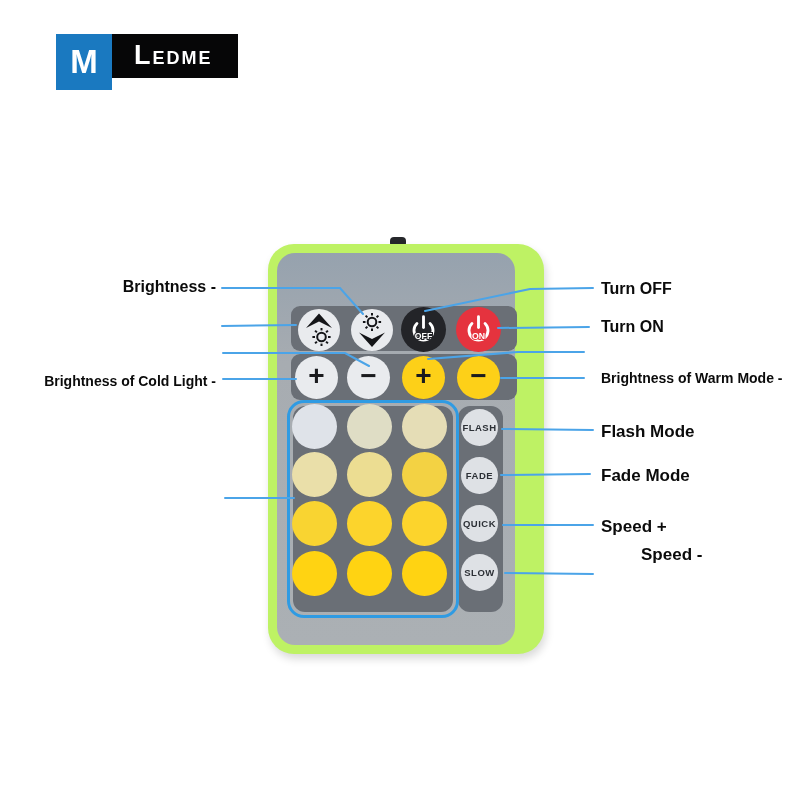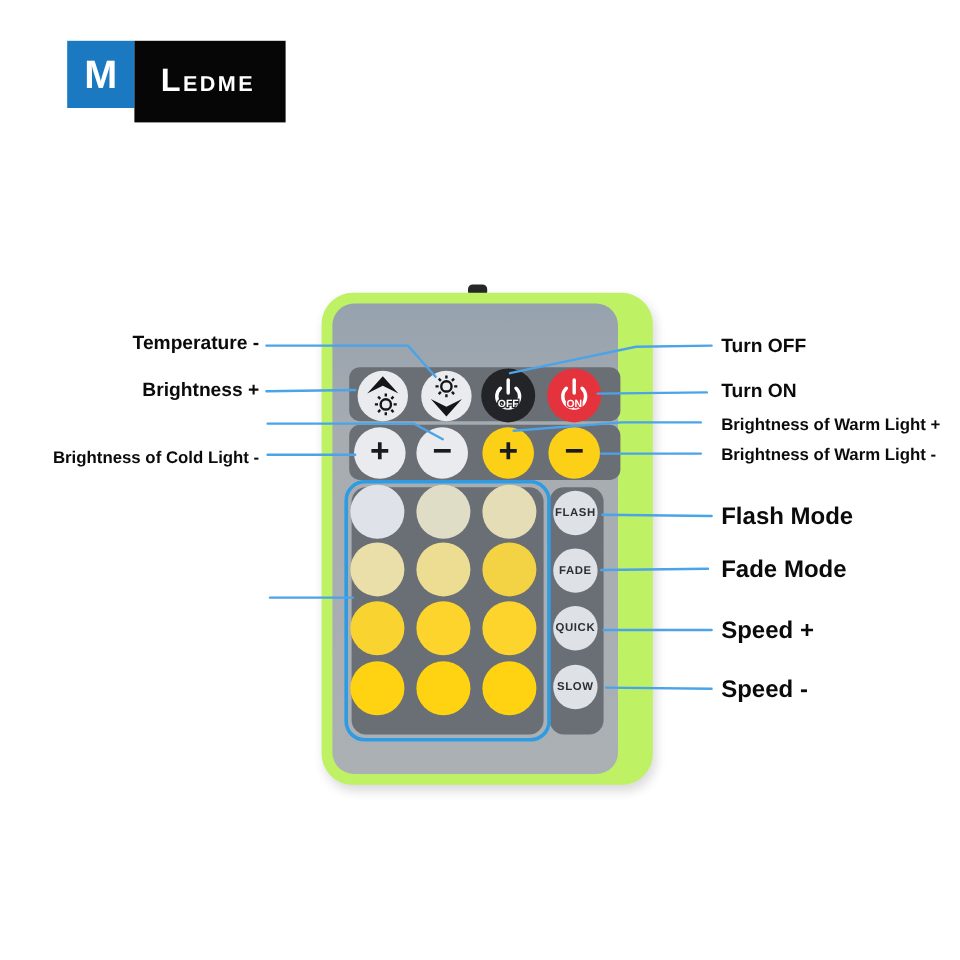--- a/index.html
+++ b/index.html
@@ -3,21 +3,21 @@
 <meta charset="utf-8">
 <style>
   html,body{margin:0;padding:0;background:#ffffff;}
   .stage{position:relative;width:800px;height:800px;background:#ffffff;overflow:hidden;
          font-family:"Liberation Sans",sans-serif;}
 
   
   .logo{position:absolute;left:56px;top:34px;display:flex;}
   .logo-m{width:56px;height:56px;background:#1a79c0;color:#ffffff;display:flex;
           align-items:center;justify-content:center;font-size:33px;font-weight:bold;}
-  .logo-text{width:126px;height:68px;background:#060607;color:#ffffff;display:flex;
+  .logo-text{width:126px;height:44px;background:#060607;color:#ffffff;display:flex;
              align-items:center;padding-left:22px;box-sizing:border-box;}
   .brand{display:block;font-weight:bold;font-size:18px;letter-spacing:2px;line-height:56px;}
   .brand::first-letter{font-size:27px;}
 
   
   .nub{position:absolute;left:390px;top:237px;width:16px;height:10px;background:#26272b;border-radius:4px;}
   .remote{position:absolute;left:268px;top:244px;width:276px;height:410px;background:#bef264;
           border-radius:26px;padding:9px;box-sizing:border-box;box-shadow:2px 5px 9px rgba(0,0,0,0.15);}
   .remote-body{position:relative;width:238px;height:392px;border-radius:18px;
                background:linear-gradient(180deg,#96a2ae 0%,#a7acb1 28%,#abb0b4 100%);}
@@ -48,21 +48,21 @@
             letter-spacing:0.5px;color:#2c3036;}
   .remote-title{position:absolute;left:0;right:0;top:366px;text-align:center;font-size:19px;
                 font-weight:bold;letter-spacing:0.5px;color:#3b3f45;}
 
   
   .callout{position:absolute;font-weight:bold;color:#0b0b0b;white-space:nowrap;}
   .c-left{left:0;width:216px;text-align:right;}
   .c-right{left:601px;text-align:left;}
   .fs-big{font-size:16px;line-height:18px;}
   .fs-small{font-size:14px;line-height:16px;}
-  .fs-mid{font-size:20px;line-height:17px;}
+  .fs-mid{font-size:17px;line-height:17px;}
 
   .lines{position:absolute;left:0;top:0;pointer-events:none;}
 </style>
 </head>
 <body>
 
 <div class="stage">
 
   <div class="logo">
     <div class="logo-m" style="background: rgb(26, 121, 192);">M</div>
@@ -174,26 +174,24 @@
       <polyline points="498,328 589,327" stroke="#4ba4e8"></polyline>
       <polyline points="428,359 518,352 584,352" stroke="#4ba4e8"></polyline>
       <polyline points="501,378 584,378" stroke="#4ba4e8"></polyline>
       <polyline points="502,429 593,430" stroke="#4ba4e8"></polyline>
       <polyline points="501,475 590,474" stroke="#4ba4e8"></polyline>
       <polyline points="503,525 593,525" stroke="#4ba4e8"></polyline>
       <polyline points="505,573 593,574" stroke="#4ba4e8"></polyline>
     </g>
   </svg>
 
-  <div class="callout c-left fs-big" style="top:278px;">Temperature -</div>
-  <div class="callout c-left fs-big" style="top:317px;">Brightness +</div>
+  <div class="callout c-left fs-big" style="top:278px;">Brightness -</div>
   <div class="callout c-left fs-small" style="top:345px;margin-top:28px;">Brightness of Cold Light -</div>
 
   <div class="callout c-right fs-big" style="top:280px;text-align:right;">Turn OFF</div>
   <div class="callout c-right fs-big" style="top:318px;">Turn ON</div>
-  <div class="callout c-right fs-small" style="top:345px;">Brightness of Warm Light +</div>
-  <div class="callout c-right fs-small" style="top:370px;">Brightness of Warm Light -</div>
+  <div class="callout c-right fs-small" style="top:370px;">Brightness of Warm Mode -</div>
   <div class="callout c-right fs-mid" style="top:423px;">Flash Mode</div>
   <div class="callout c-right fs-mid" style="top:467px;">Fade Mode</div>
   <div class="callout c-right fs-mid" style="top:518px;">Speed +</div>
-  <div class="callout c-right fs-mid" style="top:567px;">Speed -</div>
+  <div class="callout c-right fs-mid" style="top:546px;margin-left:40px;">Speed -</div>
 
 </div>
 
 </body></html>

